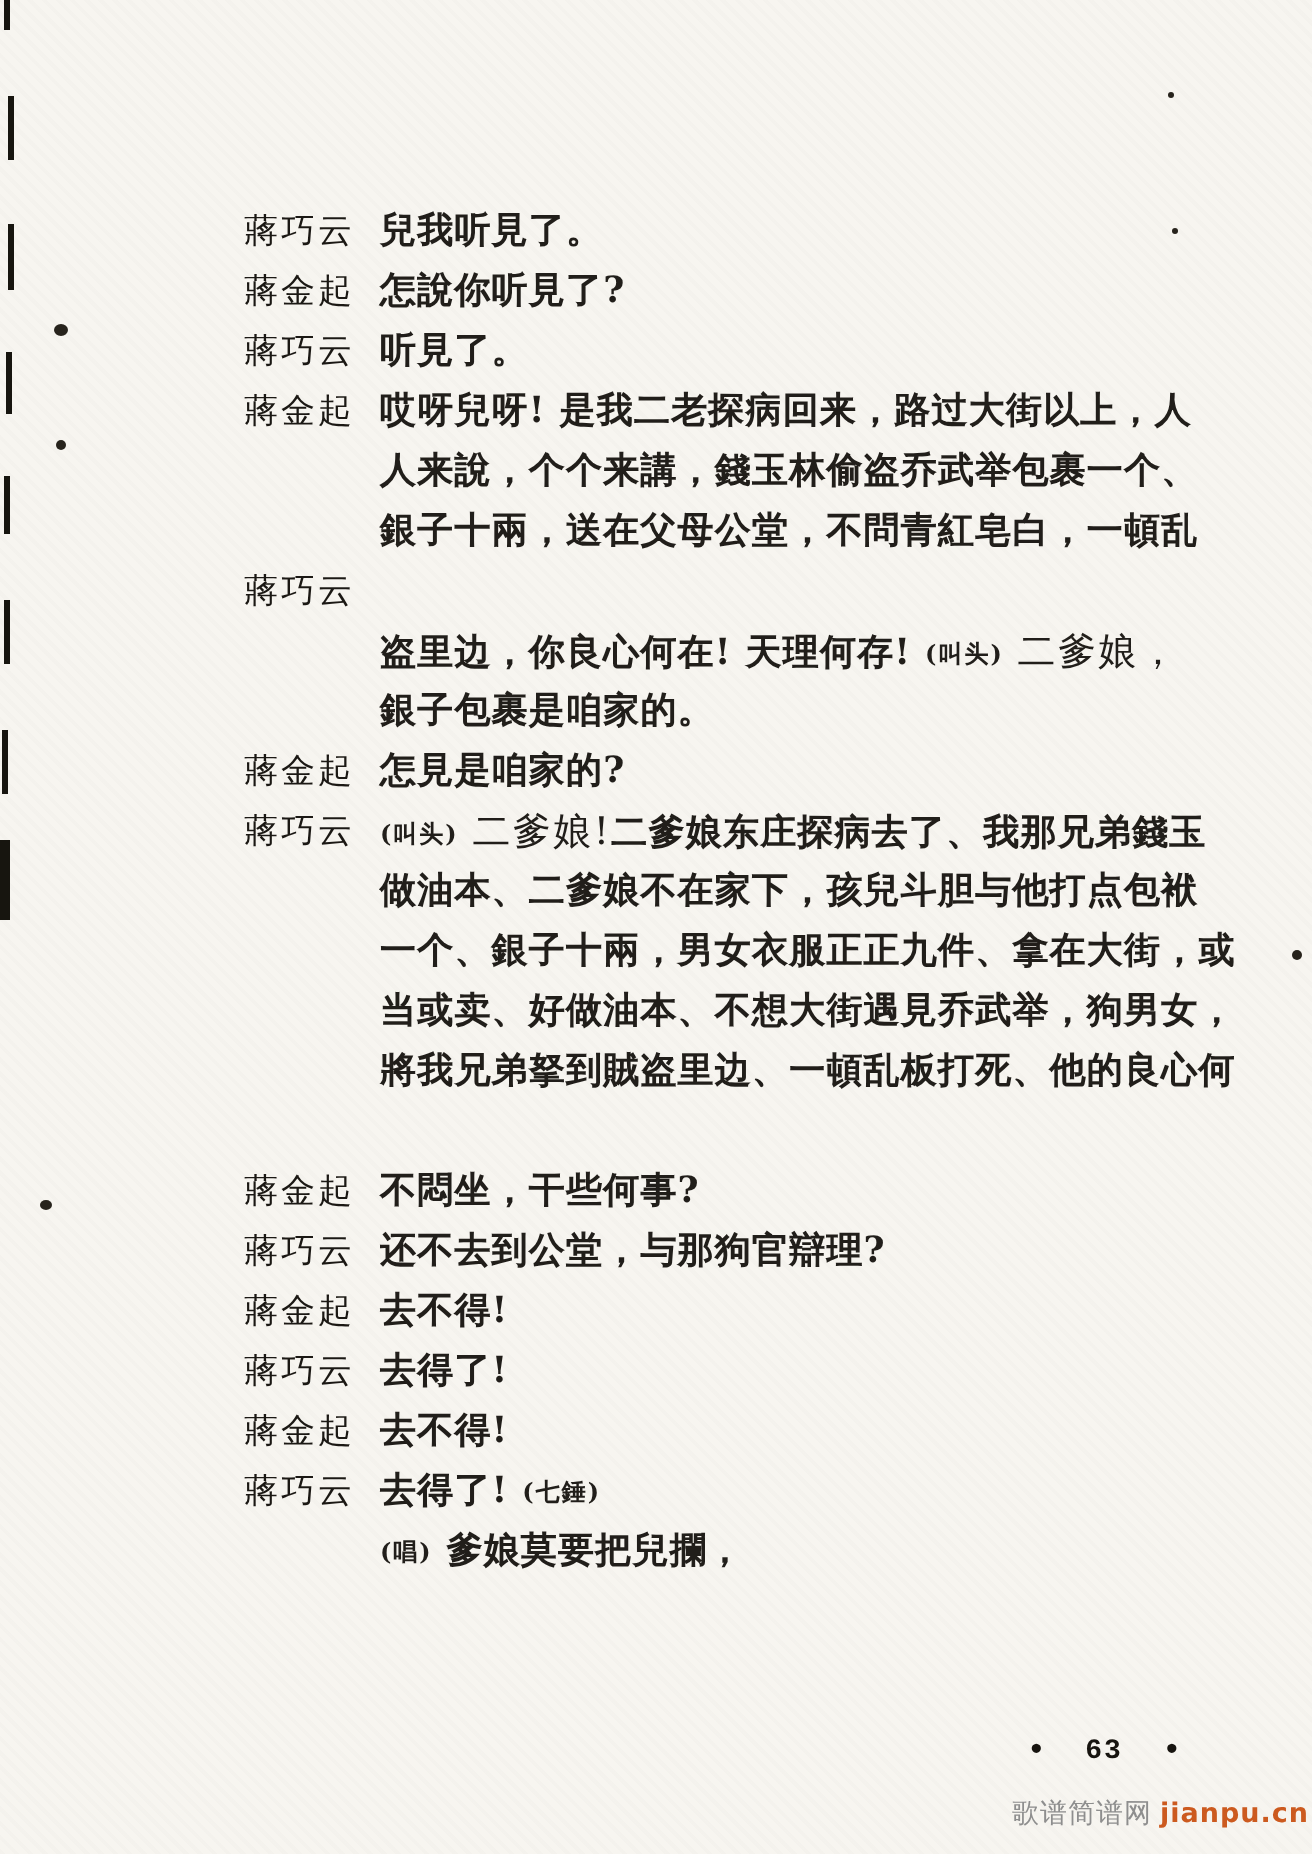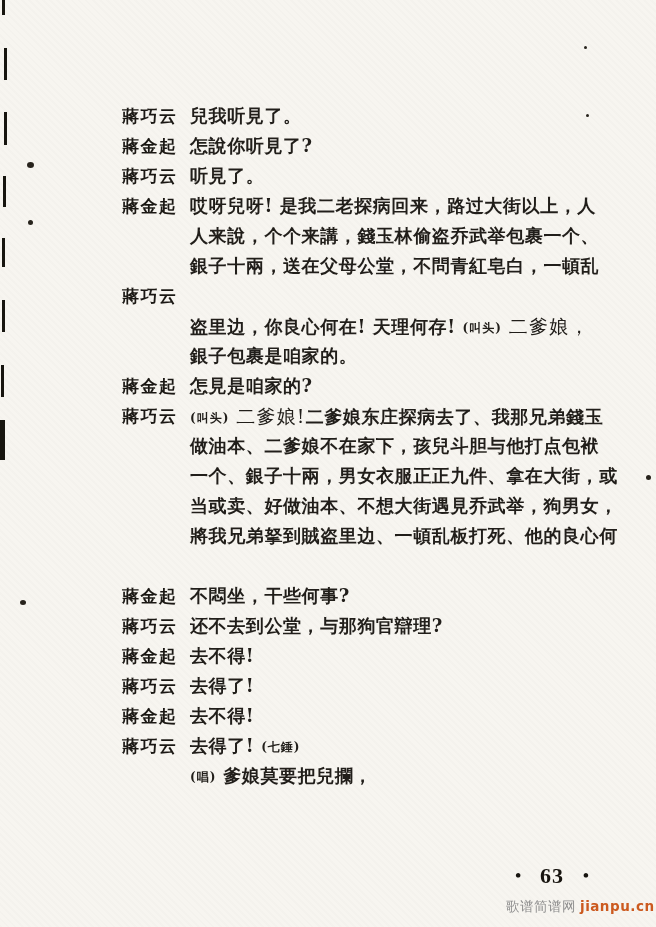--- a/index.html
+++ b/index.html
@@ -12,32 +12,32 @@
     font-family:"DejaVu Serif","Liberation Serif",serif;
     color:#211e1a;
     overflow:hidden;
   }
   
   .edge-line{position:absolute;background:#17150f;width:3px;}
   .speck{position:absolute;background:#27231c;border-radius:50%;}
 
   .script-block{position:absolute;left:122px;top:101px;width:528px;}
   .line{display:flex;height:30px;line-height:30px;white-space:nowrap;}
-  .speaker{flex:0 0 68px;font-weight:700;font-size:17px;letter-spacing:1.5px;color:#1b1814;}
+  .speaker{flex:0 0 68px;font-weight:400;font-size:17px;letter-spacing:1.5px;color:#1b1814;}
   .text{font-size:18px;font-weight:600;letter-spacing:0.6px;text-align:center;}
   .text .anno{font-size:12px;font-weight:600;letter-spacing:1px;position:relative;top:-1px;}
   .text .bold{font-weight:400;font-size:19px;letter-spacing:1.2px;}
 
   .page-number{
     position:absolute;top:866px;left:514px;width:76px;height:20px;
     display:flex;align-items:center;justify-content:space-between;
     font-weight:700;color:#17140f;
   }
   .page-number .dot{font-size:13px;line-height:20px;}
-  .page-number .num{font-size:22px;letter-spacing:1px;font-family:Liberation Serif, serif;}
+  .page-number .num{font-size:14px;letter-spacing:1px;font-family:Liberation Mono, monospace;}
 
   .watermark{
     position:absolute;top:898px;left:506px;
     font-size:13.5px;letter-spacing:0.5px;white-space:nowrap;
     font-family:"DejaVu Sans","Liberation Sans",sans-serif;
   }
   .watermark .site-url{font-weight:600;margin-left:4px;text-decoration:none;}
 </style>
 </head>
 <body>

